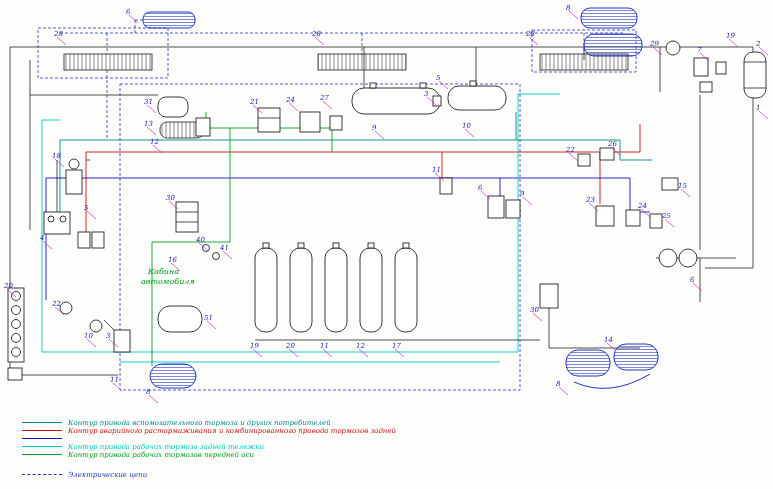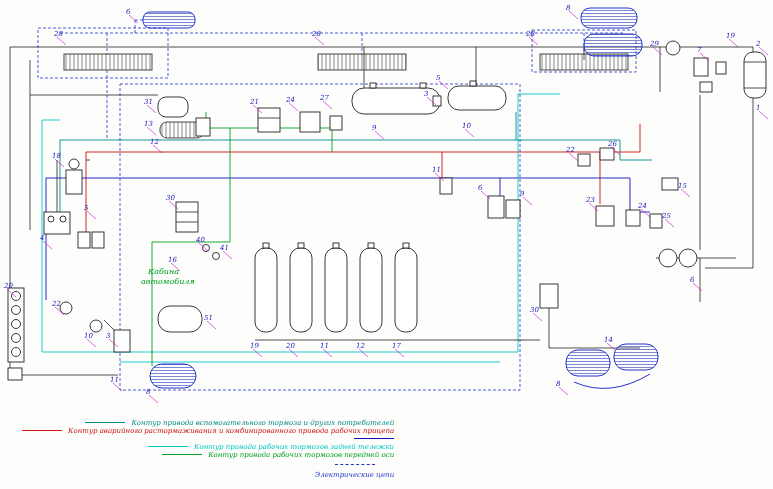--- a/index.html
+++ b/index.html
@@ -12,23 +12,23 @@
   .blue{fill:none;stroke:#1111bb;stroke-width:.9;}
   .cyan{fill:none;stroke:#00c8c8;stroke-width:.9;}
   .green{fill:none;stroke:#00a020;stroke-width:.9;}
   .elec{fill:none;stroke:#2233cc;stroke-width:.8;stroke-dasharray:3 2;}
   .comp{fill:#ffffff;stroke:#222;stroke-width:.9;}
   .bluecomp{fill:url(#pbstripe);stroke:#2233cc;stroke-width:1;}
   .fincomp{fill:url(#pfins);stroke:#333;stroke-width:.9;}
   .partnum{font:italic 7px "DejaVu Serif",serif;fill:#2020c0;}
   .leader{stroke:#cc00cc;stroke-width:.6;}
   .cabtext{font:italic 8px "DejaVu Serif",serif;fill:#00a020;}
-  .legend{position:absolute;left:22px;top:419px;display:flex;flex-direction:column;gap:1px;align-items:flex-end;}
+  .legend{position:absolute;left:22px;top:419px;display:flex;flex-direction:column;gap:1px;}
   .legend-row{display:flex;align-items:center;gap:6px;height:7px;}
-  .legend-row:last-child{margin-top:5px;flex-direction:column;}
+  .legend-row:last-child{margin-top:12px;}
   .legend-line{width:40px;height:0;border-top:1.4px solid;}
   .legend-line.dash{border-top-style:dashed;}
   .legend-label{font:italic 7px "DejaVu Serif",serif;white-space:nowrap;}
 </style>
 </head>
 <body>
 
 <div class="stage">
 
 <svg width="773" height="489" viewBox="0 0 773 489">
@@ -349,28 +349,28 @@
       </g>
 </svg>
 
 <div class="legend">
       <div class="legend-row">
         <span class="legend-line" style="border-top-color: rgb(0, 139, 139);"></span>
         <span class="legend-label" style="color: rgb(0, 139, 139);">Контур привода вспомогательного тормоза и других потребителей</span>
       </div>
       <div class="legend-row">
         <span class="legend-line" style="border-top-color: rgb(204, 17, 17);"></span>
-        <span class="legend-label" style="color: rgb(204, 17, 17);">Контур аварийного растормаживания и комбинированного привода рабочих прицепа</span>
+        <span class="legend-label" style="color: rgb(204, 17, 17);">Контур аварийного растормаживания и комбинированного привода тормозов задней</span>
       </div>
       <div class="legend-row">
         <span class="legend-line" style="border-top-color: rgb(17, 17, 187);"></span>
       </div>
       <div class="legend-row">
         <span class="legend-line" style="border-top-color: rgb(0, 200, 200);"></span>
-        <span class="legend-label" style="color: rgb(0, 200, 200);">Контур привода рабочих тормозов задней тележки</span>
+        <span class="legend-label" style="color: rgb(0, 200, 200);">Контур привода рабочих тормоза задней тележки</span>
       </div>
       <div class="legend-row">
         <span class="legend-line" style="border-top-color: rgb(0, 160, 32);"></span>
         <span class="legend-label" style="color: rgb(0, 160, 32);">Контур привода рабочих тормозов передней оси</span>
       </div>
       <div class="legend-row">
         <span class="legend-line dash" style="border-top-color: rgb(34, 51, 204);"></span>
         <span class="legend-label" style="color: rgb(34, 51, 204);">Электрические цепи</span>
       </div>
     </div>

